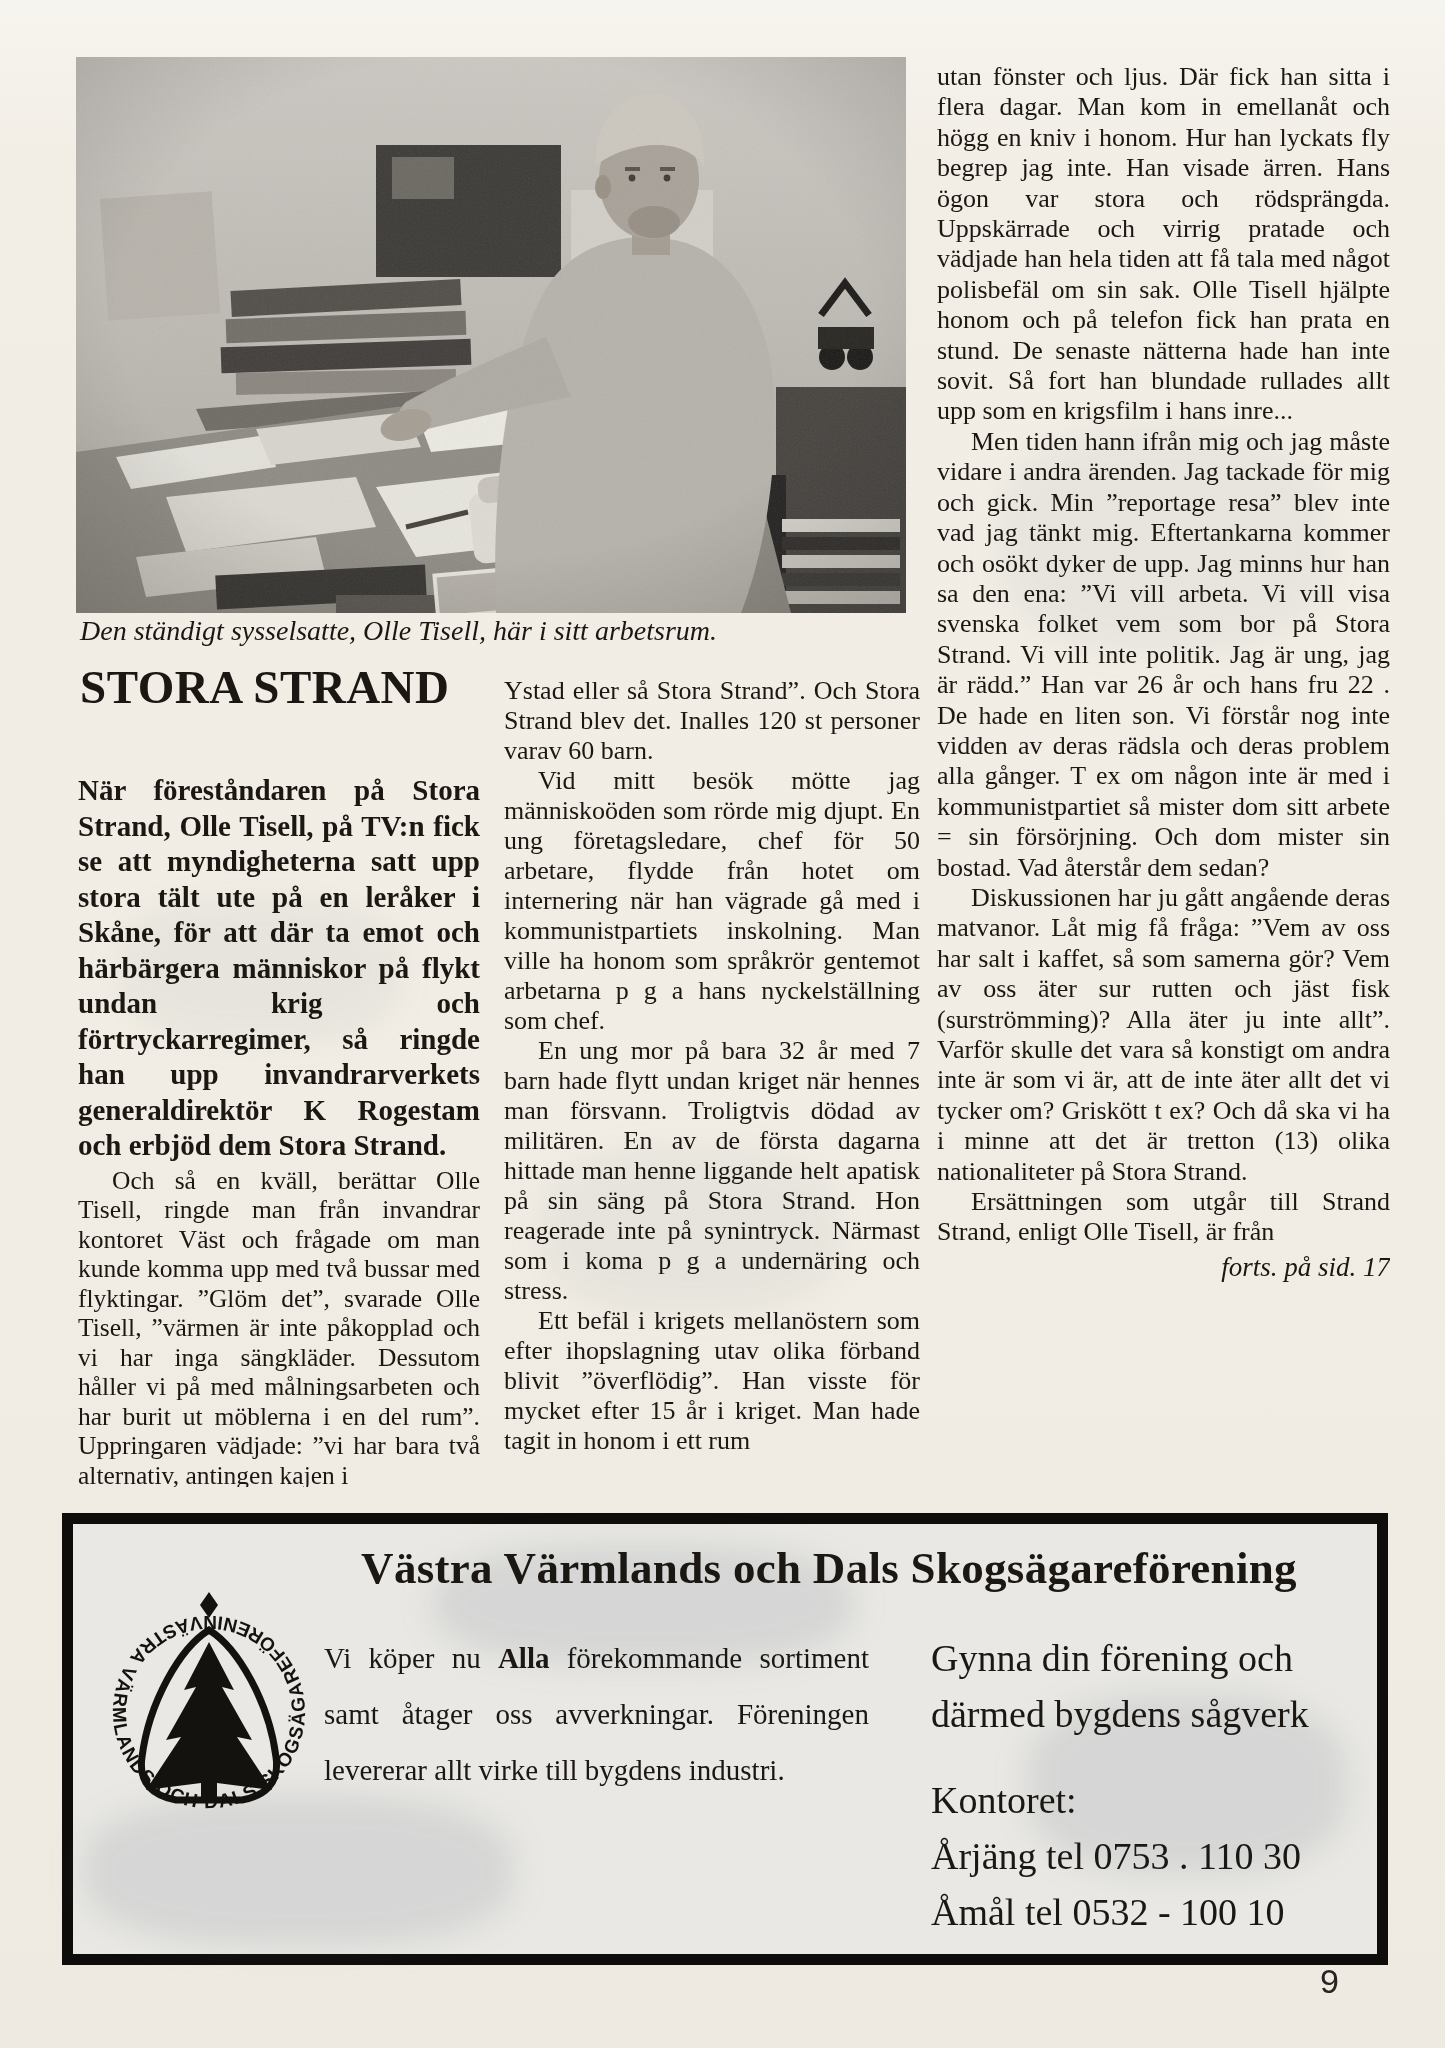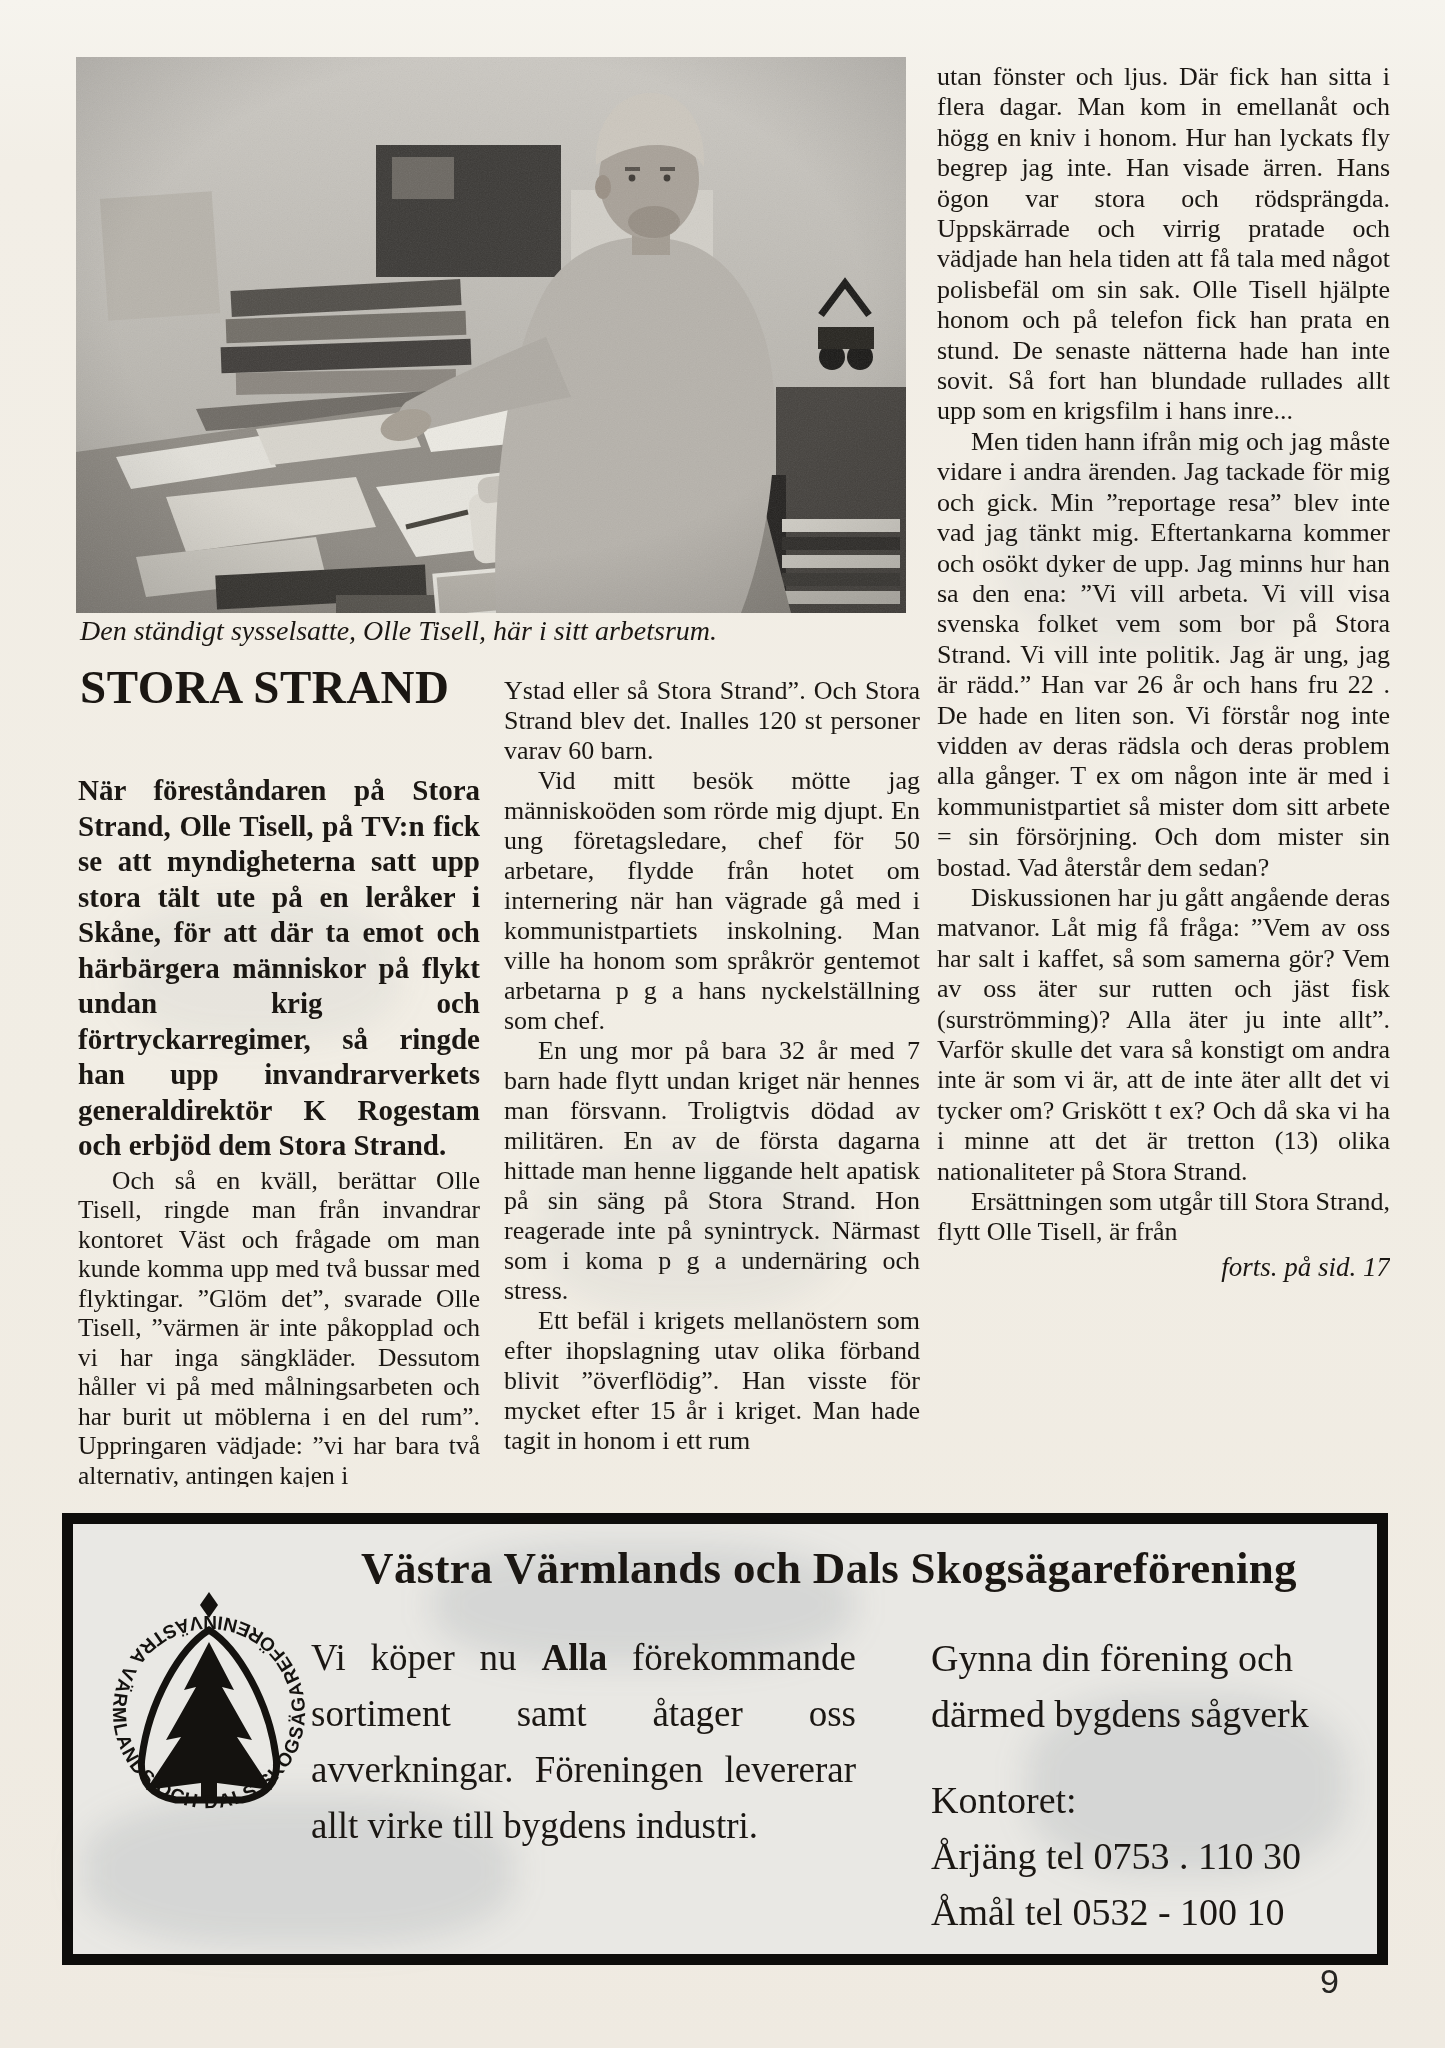--- a/index.html
+++ b/index.html
@@ -22,22 +22,22 @@
   .col-right{left:937px;top:62px;width:453px;height:1428px;}
   .col-right p{line-height:30.4px;}
   .continuation{font-style:italic;text-align:right !important;margin-top:4px !important;font-size:27px !important;}
   .ghost{position:absolute;background:rgba(118,127,140,.08);filter:blur(16px);border-radius:40%;pointer-events:none;}
   .ad{position:absolute;left:62px;top:1513px;width:1326px;height:452px;box-sizing:border-box;
       border:11px solid #0e0d0b;background:#e9e8e4;}
   .ad .ghost{background:rgba(104,113,128,.15);}
   .ad-logo{position:absolute;left:20px;top:28px;width:232px;height:324px;}
   .ad-title{position:absolute;left:228px;top:18px;width:1056px;margin:0;text-align:center;
       font-size:45px;font-weight:bold;white-space:nowrap;letter-spacing:.3px;}
-  .ad-left{position:absolute;left:238px;top:106px;width:545px;margin:0;
-      font-size:37px;line-height:56px;text-align:justify;}
+  .ad-left{position:absolute;left:251px;top:106px;width:545px;margin:0;
+      font-size:29px;line-height:56px;text-align:justify;}
   .ad-right{position:absolute;left:858px;top:106px;width:470px;}
   .ad-right p{margin:0;font-size:38px;line-height:56px;}
   .ad-right .kontoret{margin-top:30px;}
   .ad-right .phone{white-space:nowrap;}
   .pagenum{position:absolute;left:1320px;top:1962px;font-family:"Liberation Sans","DejaVu Sans",sans-serif;
       font-size:34px;color:#262522;}
 </style>
 </head>
 <body>
 
@@ -140,21 +140,21 @@
     <p>Ystad eller så Stora Strand”. Och Stora Strand blev det. Inalles 120 st personer varav 60 barn.</p>
     <p class="indent">Vid mitt besök mötte jag människoöden som rörde mig djupt. En ung företagsledare, chef för 50 arbetare, flydde från hotet om internering när han vägrade gå med i kommunistpartiets inskolning. Man ville ha honom som språkrör gentemot arbetarna p g a hans nyckelställning som chef.</p>
     <p class="indent">En ung mor på bara 32 år med 7 barn hade flytt undan kriget när hennes man försvann. Troligtvis dödad av militären. En av de första dagarna hittade man henne liggande helt apatisk på sin säng på Stora Strand. Hon reagerade inte på synintryck. Närmast som i koma p g a undernäring och stress.</p>
     <p class="indent">Ett befäl i krigets mellanöstern som efter ihopslagning utav olika förband blivit ”överflödig”. Han visste för mycket efter 15 år i kriget. Man hade tagit in honom i ett rum</p>
   </div>
 
   <div class="col col-right">
     <p>utan fönster och ljus. Där fick han sitta i flera dagar. Man kom in emellanåt och högg en kniv i honom. Hur han lyckats fly begrep jag inte. Han visade ärren. Hans ögon var stora och rödsprängda. Uppskärrade och virrig pratade och vädjade han hela tiden att få tala med något polisbefäl om sin sak. Olle Tisell hjälpte honom och på telefon fick han prata en stund. De senaste nätterna hade han inte sovit. Så fort han blundade rullades allt upp som en krigsfilm i hans inre...</p>
     <p class="indent">Men tiden hann ifrån mig och jag måste vidare i andra ärenden. Jag tackade för mig och gick. Min ”reportage resa” blev inte vad jag tänkt mig. Eftertankarna kommer och osökt dyker de upp. Jag minns hur han sa den ena: ”Vi vill arbeta. Vi vill visa svenska folket vem som bor på Stora Strand. Vi vill inte politik. Jag är ung, jag är rädd.” Han var 26 år och hans fru 22 . De hade en liten son. Vi förstår nog inte vidden av deras rädsla och deras problem alla gånger. T ex om någon inte är med i kommunistpartiet så mister dom sitt arbete = sin försörjning. Och dom mister sin bostad. Vad återstår dem sedan?</p>
     <p class="indent">Diskussionen har ju gått angående deras matvanor. Låt mig få fråga: ”Vem av oss har salt i kaffet, så som samerna gör? Vem av oss äter sur rutten och jäst fisk (surströmming)? Alla äter ju inte allt”. Varför skulle det vara så konstigt om andra inte är som vi är, att de inte äter allt det vi tycker om? Griskött t ex? Och då ska vi ha i minne att det är tretton (13) olika nationaliteter på Stora Strand.</p>
-    <p class="indent">Ersättningen som utgår till Stora Strand, flytt Olle Tisell, är från</p>
+    <p class="indent">Ersättningen som utgår till Strand Strand, enligt Olle Tisell, är från</p>
     <p class="continuation">forts. på sid. 17</p>
   </div>
 
   <div class="ad">
     <div class="ghost" style="left:360px;top:20px;width:420px;height:120px;"></div>
     <div class="ghost" style="left:10px;bottom:8px;width:430px;height:150px;"></div>
     <div class="ghost" style="right:30px;top:170px;width:320px;height:180px;"></div>
 
     <div class="ad-logo">
       <svg viewBox="0 0 232 324">

